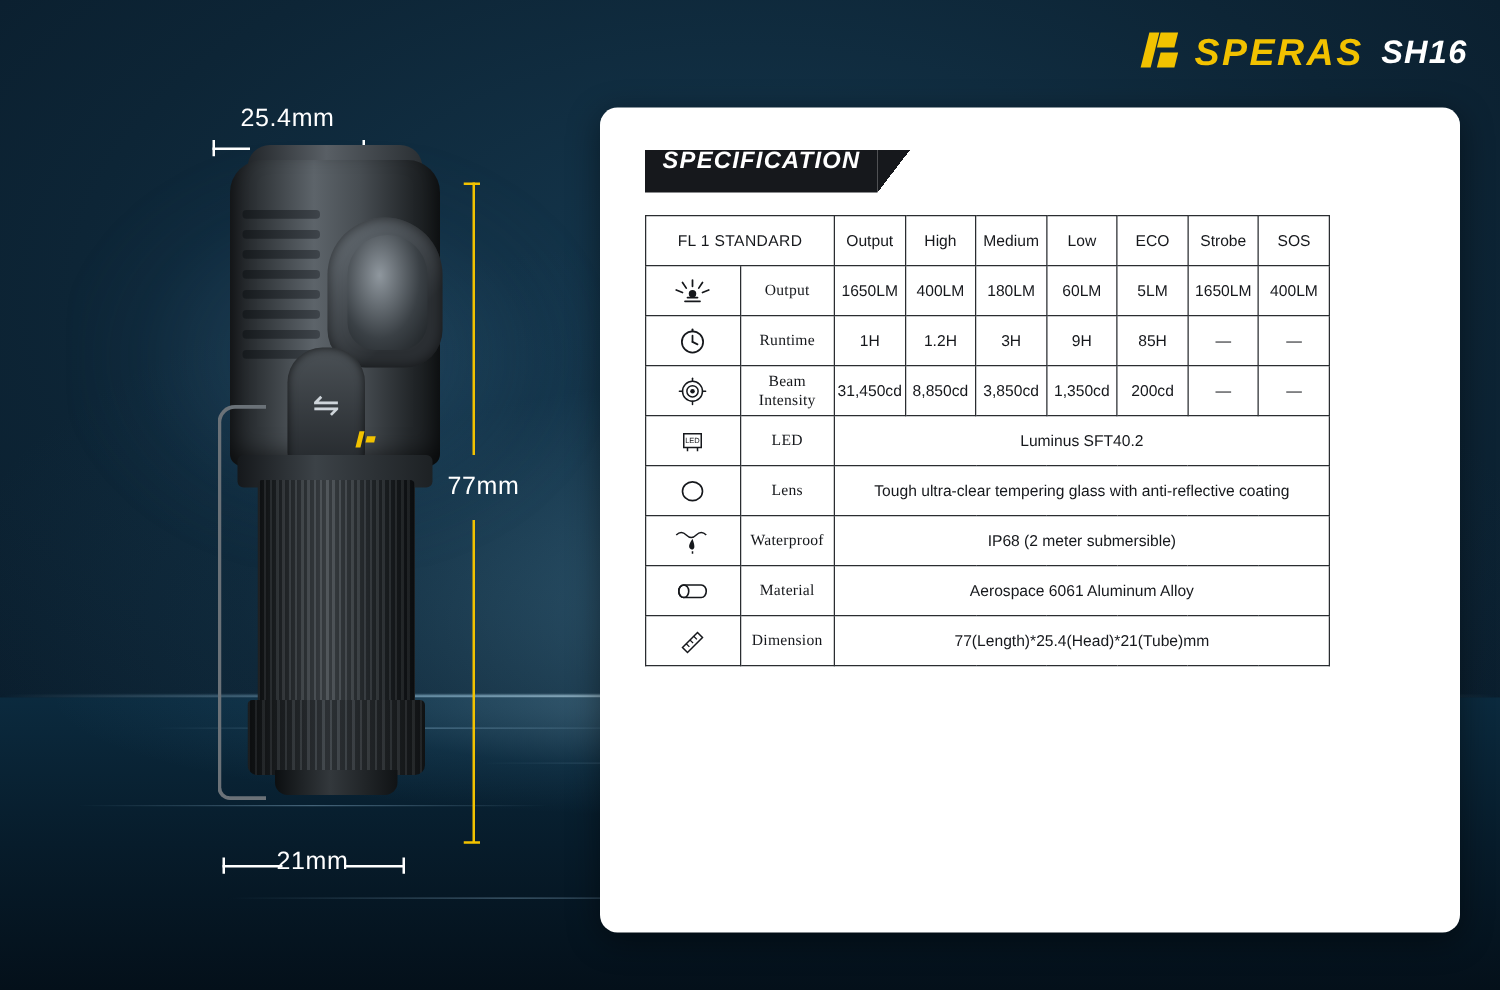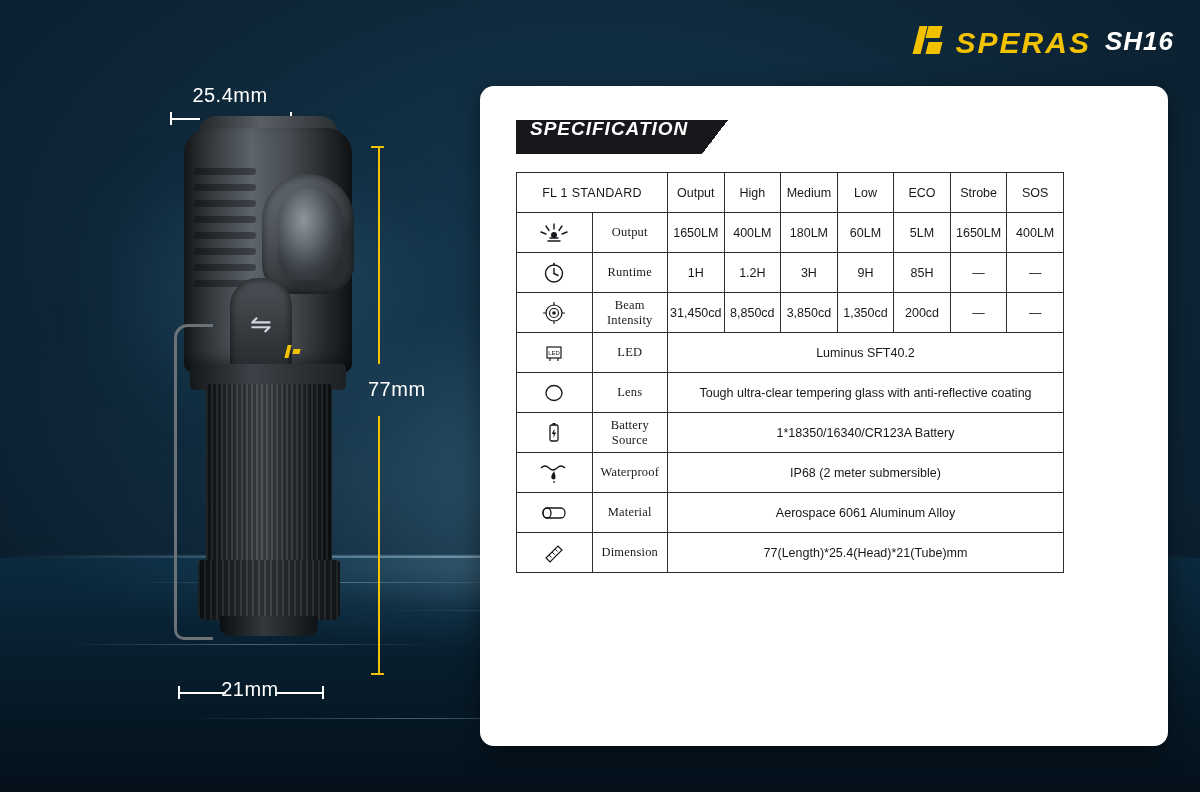--- a/index.html
+++ b/index.html
@@ -349,21 +349,21 @@
   </div>
 
   <div id="product-area">
 
     <div class="dim-label" style="left:110px; top:14px; transform:translateX(-50%);">25.4mm</div>
     <div class="dim-line h white" style="left:50px; top:48px; width:30px;"></div>
     <div class="dim-line h white" style="left:142px; top:48px; width:30px;"></div>
     <div class="dim-cap v white" style="left:50px; top:42px;"></div>
     <div class="dim-cap v white" style="left:170px; top:42px;"></div>
 
-    <div class="dim-label" style="left:248px; top:308px;">77mm</div>
+    <div class="dim-label" style="left:238px; top:308px;">77mm</div>
     <div class="dim-line v" style="left:258px; top:76px; height:218px;"></div>
     <div class="dim-line v" style="left:258px; top:346px; height:258px;"></div>
     <div class="dim-cap h" style="left:251px; top:76px;"></div>
     <div class="dim-cap h" style="left:251px; top:603px;"></div>
 
     <div class="dim-label" style="left:130px; top:608px; transform:translateX(-50%);">21mm</div>
     <div class="dim-line h white" style="left:58px; top:622px; width:48px;"></div>
     <div class="dim-line h white" style="left:156px; top:622px; width:48px;"></div>
     <div class="dim-cap v white" style="left:58px; top:616px;"></div>
     <div class="dim-cap v white" style="left:202px; top:616px;"></div>
@@ -503,31 +503,20 @@
         <tr>
           <td class="icon-cell">
             <svg width="24" height="24" viewBox="0 0 24 24">
               <ellipse cx="12" cy="12" rx="8" ry="7.5" fill="none" stroke="#16181c" stroke-width="1.3"></ellipse>
             </svg>
           </td>
           <td class="label-cell">Lens</td>
           <td class="wide" colspan="7">Tough ultra-clear tempering glass with anti-reflective coating</td>
         </tr>
 
-        <tr>
-          <td class="icon-cell">
-            <svg width="24" height="24" viewBox="0 0 24 24">
-              <rect x="8" y="4" width="8" height="16" rx="1.5" fill="none" stroke="#16181c" stroke-width="1.3"></rect>
-              <rect x="10.5" y="2" width="3" height="2" fill="#16181c"></rect>
-              <path d="M12.5 7.5 L9.8 13 L11.8 13 L11.2 17 L14.2 11.5 L12.2 11.5 Z" fill="#16181c"></path>
-            </svg>
-          </td>
-          <td class="label-cell">Battery Source</td>
-          <td class="wide" colspan="7">1*18350/16340/CR123A Battery</td>
-        </tr>
 
 
         <tr>
           <td class="icon-cell">
             <svg width="30" height="22" viewBox="0 0 30 22">
               <path d="M2 6 Q6 2, 10 6 T18 6 T26 6" fill="none" stroke="#16181c" stroke-width="1.2"></path>
               <path d="M15 9 C12.5 13, 11.5 15, 13 16.8 C14.3 18.3 16.5 17.5 16.5 15.3 C16.5 13.4 16 12 15 9 Z" fill="#16181c"></path>
               <line x1="15" y1="19" x2="15" y2="21" stroke="#16181c" stroke-width="1.2"></line>
             </svg>
           </td>

